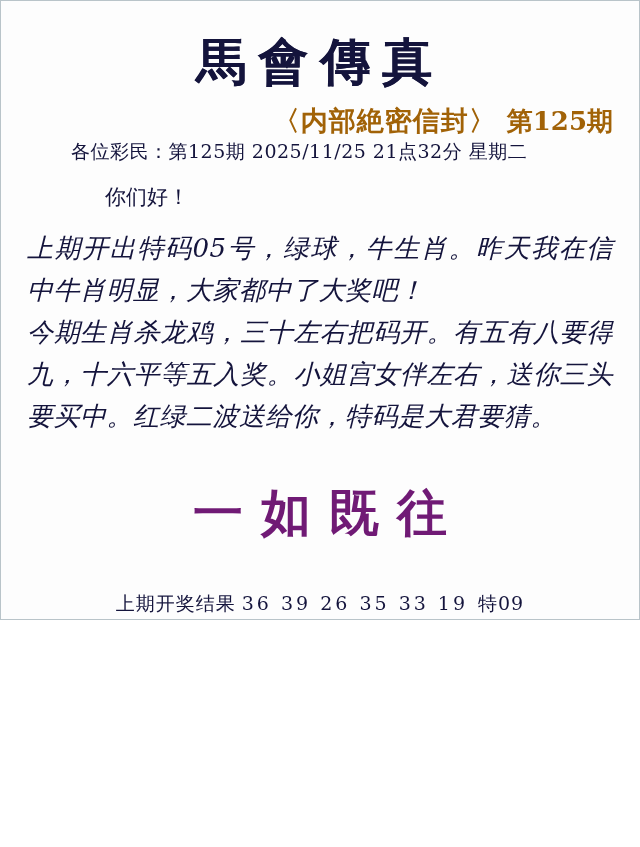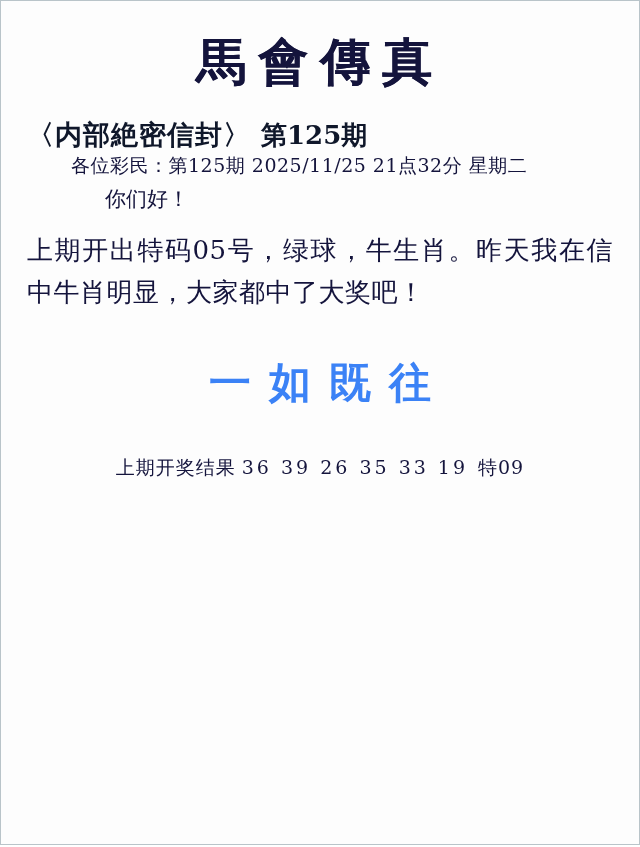--- a/index.html
+++ b/index.html
@@ -10,21 +10,21 @@
     width: 640px;
     height: 847px;
     background: #ffffff;
     font-family: "DejaVu Serif", "Liberation Serif", serif;
     color: #1a1a3a;
     overflow: hidden;
   }
   .page {
     position: relative;
     width: 640px;
-    height: 845px;
+    height: 620px;
     box-sizing: border-box;
     border: 1px solid #b9c4c9;
     background: #fdfdfd;
   }
   .inner {
     position: absolute;
     left: 0;
     top: 0;
     width: 638px;
     height: 845px;
@@ -35,25 +35,25 @@
     text-align: center;
     font-size: 50px;
     letter-spacing: 12px;
     font-weight: 700;
     color: #14143c;
     margin: 14px 0 0 0;
     font-family: "DejaVu Serif", "Liberation Serif", serif;
     text-shadow: 0.5px 0 0 #14143c;
   }
   .subtitle {
-    text-align: left;
-    margin-top: 21px;
+    text-align: right;
+    margin-top: 7px;
     font-size: 27px;
     font-weight: 700;
-    color: #0f172a;
+    color: #a16207;
     letter-spacing: 1px;
   }
   .subtitle .issue {
     font-size: 26px;
     margin-left: 10px;
     letter-spacing: 0px;
   }
   .dedication {
     text-align: center;
     margin-top: 8px;
@@ -62,47 +62,48 @@
     letter-spacing: 1px;
   }
   .greet-line {
     font-size: 19px;
     letter-spacing: 0.5px;
     padding-left: 44px;
     color: #14143c;
     white-space: nowrap;
   }
   .greet-line2 {
-    margin-top: 6px;
+    margin-top: 18px;
     font-size: 21px;
     padding-left: 78px;
     color: #14143c;
   }
   .body-text {
     margin-top: 16px;
     font-size: 26px;
     line-height: 1.62;
     color: #14143c;
     text-align: justify;
     letter-spacing: 0.5px;
   }
   .body-text p {
     margin: 0;
     text-indent: 0;
   }
   .para-indent {
     text-indent: 46px;
+    font-style: italic;
   }
   .motto {
     text-align: center;
-    font-size: 42px;
+    font-size: 50px;
     font-weight: 700;
     letter-spacing: 18px;
     margin-top: 42px;
-    color: #3b82f6;
+    color: #701a75;
     text-indent: 18px;
   }
   .footer {
     margin-top: 44px;
     text-align: center;
     font-size: 19px;
     color: #14143c;
     letter-spacing: 1px;
   }
   .footer .nums {
@@ -124,20 +125,21 @@
     <div class="subtitle">
       <span>〈内部絶密信封〉</span><span class="issue">第125期</span>
     </div>
 
 
     <div class="greet-line">各位彩民：第125期 2025/11/25 21点32分 星期二</div>
     <div class="greet-line2">你们好！</div>
 
     <div class="body-text">
       <p class="para-indent">上期开出特码05号，绿球，牛生肖。昨天我在信中牛肖明显，大家都中了大奖吧！</p>
+      <p class="para-indent">今期生肖杀龙鸡，三十左右把码开。有五有八要得九，十六平等五入奖。小姐宫女伴左右，送你三头要买中。红绿二波送给你，特码是大君要猜。</p>
     </div>
 
     <div class="motto">一如既往</div>
 
     <div class="footer">
       <span>上期开奖结果</span><span class="nums">36 39 26 35 33 19</span><span class="special">特</span><span>09</span>
     </div>
 
   </div>
 </div>

